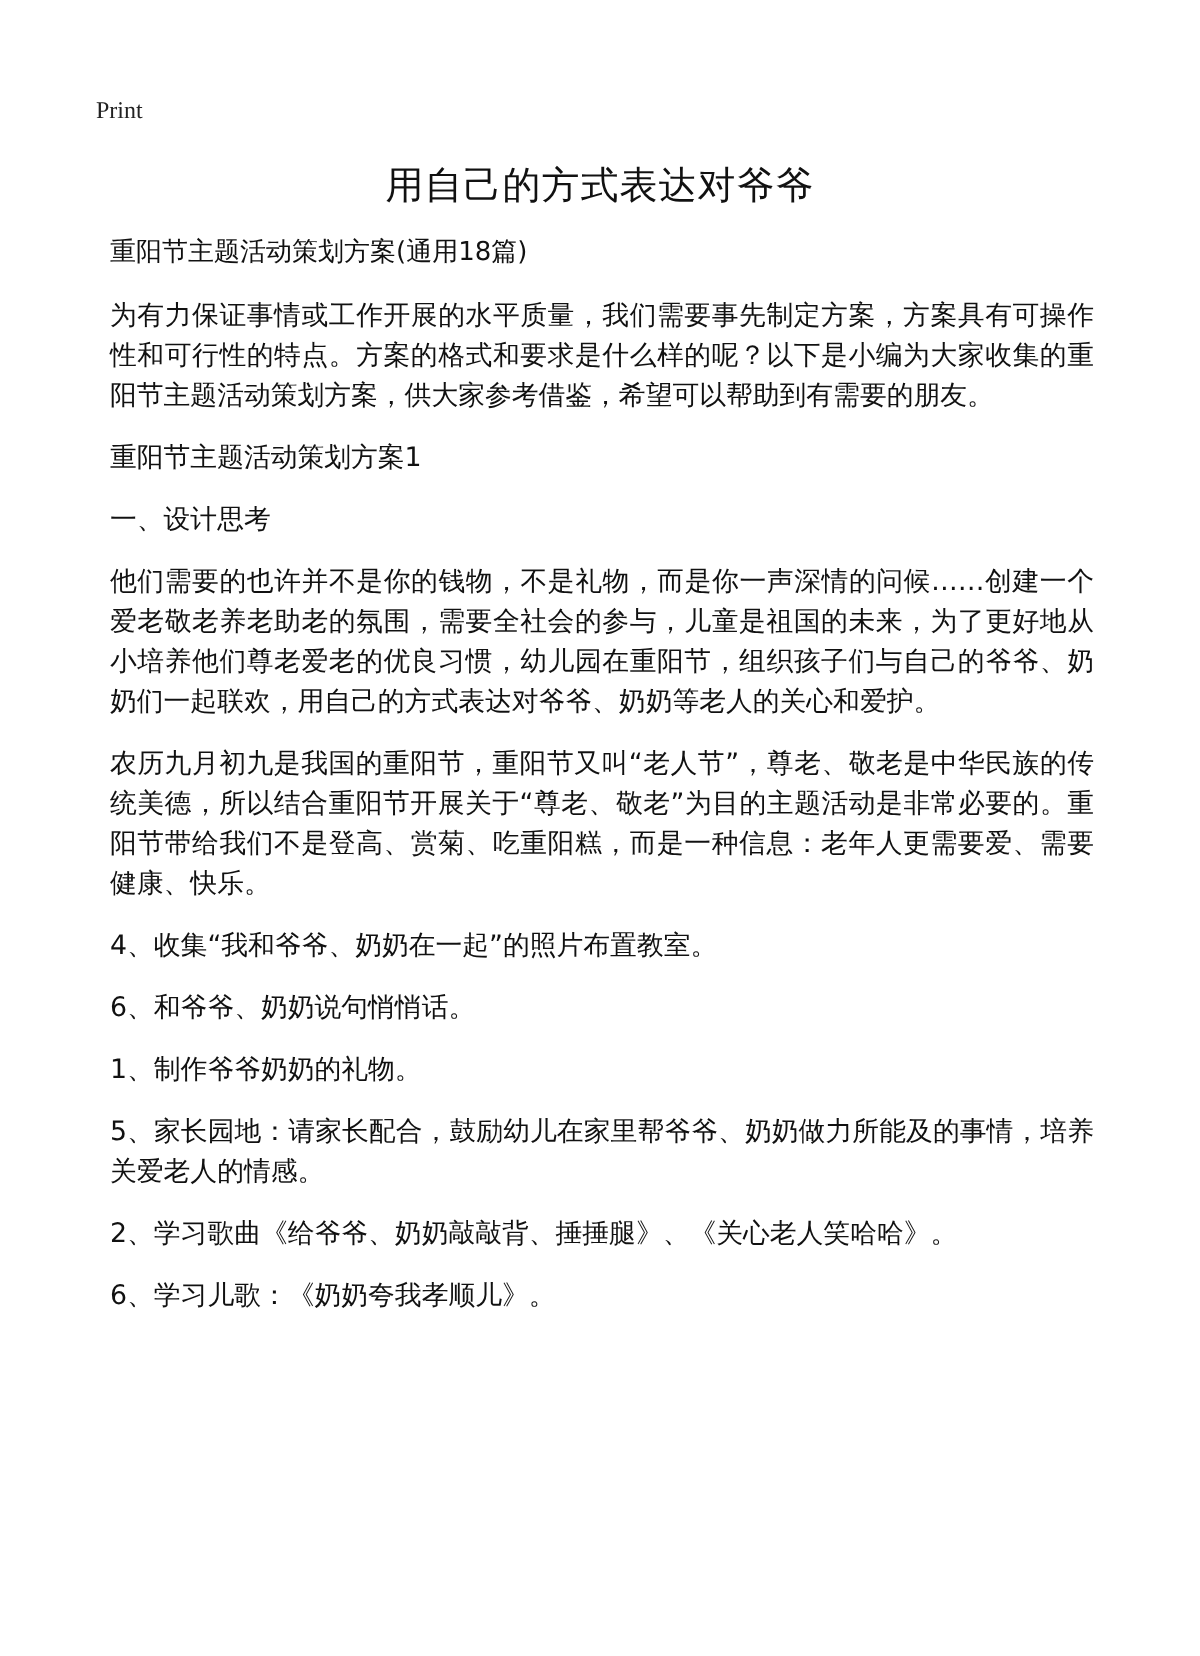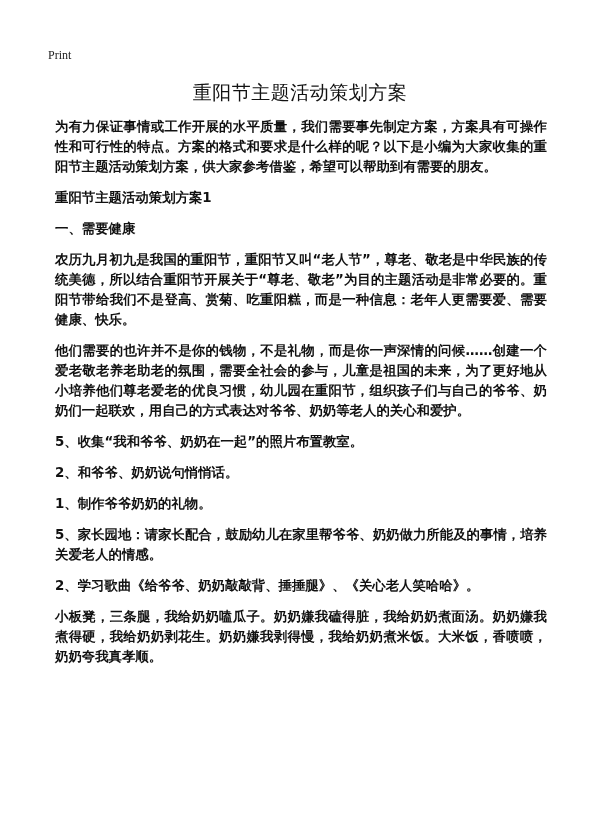--- a/index.html
+++ b/index.html
@@ -5,42 +5,43 @@
   html, body { margin: 0; padding: 0; background: #ffffff; }
   body { width: 600px; height: 828px; overflow: hidden; position: relative;
          font-family: "DejaVu Sans", "Liberation Sans", sans-serif; color: #111; }
   .page { position: absolute; left: 0; top: 0; width: 600px; height: 828px; }
   .print { position: absolute; left: 48px; top: 48px; font-family: "Liberation Serif", "DejaVu Serif", serif;
            font-size: 12px; color: #222; }
   .title { position: absolute; left: 0; width: 600px; top: 80px; text-align: center;
            font-size: 19px; font-weight: normal; color: #111; letter-spacing: 0.5px; margin: 0; }
   .content { position: absolute; left: 55px; top: 117px; width: 492px; }
   .subtitle { font-size: 13px; line-height: 20px; margin: 0 0 12px 0; }
-  p { font-size: 13.4px; line-height: 20px; margin: 0 0 11px 0; text-align: justify; font-weight: bold; }
-  h3 { font-size: 13.4px; line-height: 20px; font-weight: bold; margin: 0 0 11px 0; }
+  p { font-size: 13.4px; line-height: 20px; margin: 0 0 11px 0; text-align: justify; }
+  h3 { font-size: 13.4px; line-height: 20px; font-weight: normal; margin: 0 0 11px 0; }
   .list p { margin: 0 0 11px 0; }
 </style>
 </head>
 <body>
 
 <div class="page">
   <div class="print">Print</div>
-  <h1 class="title">重阳节主题活动策划方案</h1>
+  <h1 class="title">用自己的方式表达对爷爷</h1>
 
   <div class="content">
+    <div class="subtitle">重阳节主题活动策划方案(通用18篇)</div>
     <p>为有力保证事情或工作开展的水平质量，我们需要事先制定方案，方案具有可操作性和可行性的特点。方案的格式和要求是什么样的呢？以下是小编为大家收集的重阳节主题活动策划方案，供大家参考借鉴，希望可以帮助到有需要的朋友。</p>
     <h3>重阳节主题活动策划方案1</h3>
 
-    <h3>一、需要健康</h3>
+    <h3>一、设计思考</h3>
+    <p>他们需要的也许并不是你的钱物，不是礼物，而是你一声深情的问候……创建一个爱老敬老养老助老的氛围，需要全社会的参与，儿童是祖国的未来，为了更好地从小培养他们尊老爱老的优良习惯，幼儿园在重阳节，组织孩子们与自己的爷爷、奶奶们一起联欢，用自己的方式表达对爷爷、奶奶等老人的关心和爱护。</p>
     <p>农历九月初九是我国的重阳节，重阳节又叫“老人节”，尊老、敬老是中华民族的传统美德，所以结合重阳节开展关于“尊老、敬老”为目的主题活动是非常必要的。重阳节带给我们不是登高、赏菊、吃重阳糕，而是一种信息：老年人更需要爱、需要健康、快乐。</p>
-    <p>他们需要的也许并不是你的钱物，不是礼物，而是你一声深情的问候……创建一个爱老敬老养老助老的氛围，需要全社会的参与，儿童是祖国的未来，为了更好地从小培养他们尊老爱老的优良习惯，幼儿园在重阳节，组织孩子们与自己的爷爷、奶奶们一起联欢，用自己的方式表达对爷爷、奶奶等老人的关心和爱护。</p>
 
     <div class="list">
-      <p>5、收集“我和爷爷、奶奶在一起”的照片布置教室。</p>
-      <p>2、和爷爷、奶奶说句悄悄话。</p>
+      <p>4、收集“我和爷爷、奶奶在一起”的照片布置教室。</p>
+      <p>6、和爷爷、奶奶说句悄悄话。</p>
       <p>1、制作爷爷奶奶的礼物。</p>
       <p>5、家长园地：请家长配合，鼓励幼儿在家里帮爷爷、奶奶做力所能及的事情，培养关爱老人的情感。</p>
       <p>2、学习歌曲《给爷爷、奶奶敲敲背、捶捶腿》、《关心老人笑哈哈》。</p>
-      <p>小板凳，三条腿，我给奶奶嗑瓜子。奶奶嫌我磕得脏，我给奶奶煮面汤。奶奶嫌我煮得硬，我给奶奶剥花生。奶奶嫌我剥得慢，我给奶奶煮米饭。大米饭，香喷喷，奶奶夸我真孝顺。</p>
+      <p>6、学习儿歌：《奶奶夸我孝顺儿》。</p>
     </div>
 
   </div>
 </div>
 
 </body></html>

